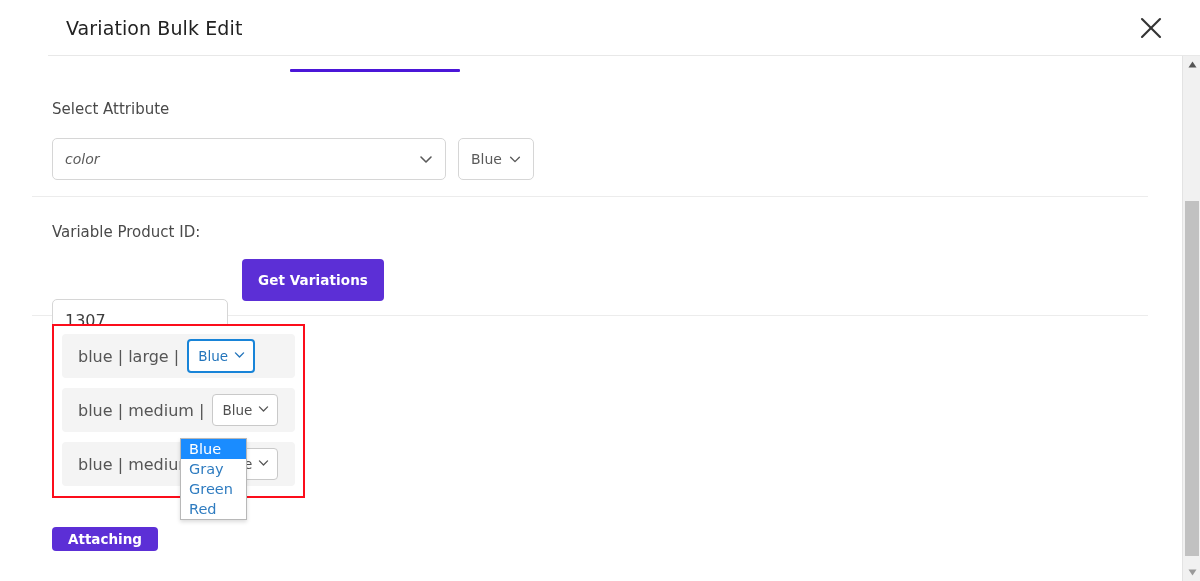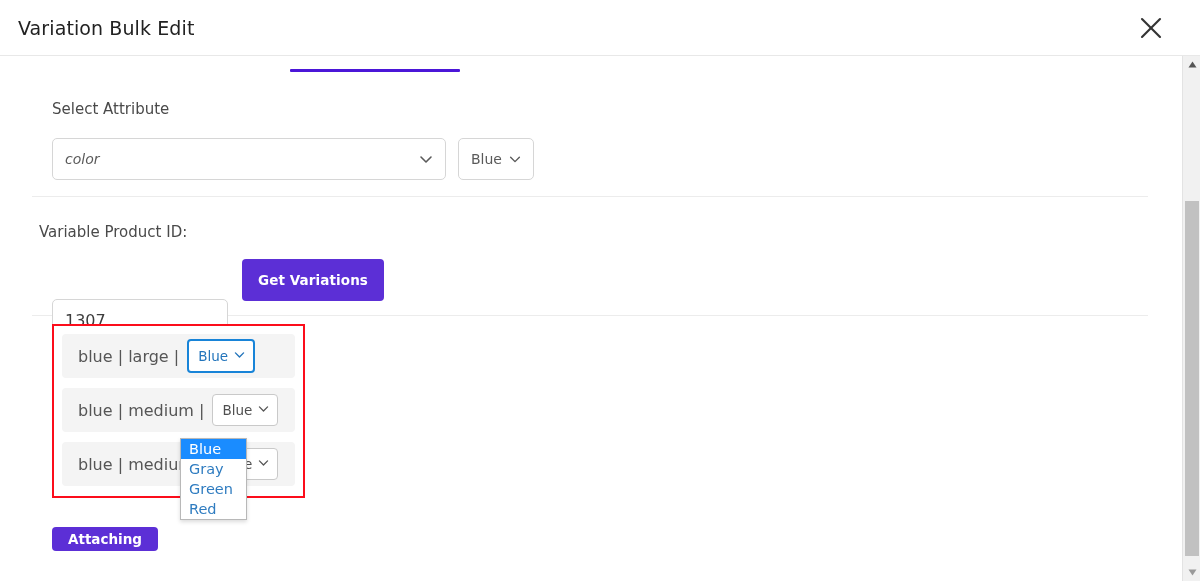--- a/index.html
+++ b/index.html
@@ -33,20 +33,21 @@
     height: 56px;
     min-height: 56px;
     border-bottom: 1px solid #e8e8e8;
     display: flex;
     align-items: center;
     justify-content: space-between;
     padding: 0 22px 0 18px;
     background: #ffffff;
     position: relative;
     z-index: 5;
+    margin-left: 48px;
   }
   .modal-title {
     font-size: 19px;
     font-weight: 400;
     color: #222222;
     letter-spacing: 0.1px;
   }
   .close-btn {
     width: 34px;
     height: 34px;
@@ -104,21 +105,21 @@
   .divider.d1 { top: 140px; }
   .divider.d2 { top: 259px; }
 
   .section-label {
     position: absolute;
     font-size: 15px;
     color: #4a4a4a;
     font-weight: 400;
   }
   .label-select-attribute { left: 52px; top: 44px; }
-  .label-product-id       { left: 39px; top: 167px; }
+  .label-product-id       { left: 52px; top: 167px; }
 
   
   .attr-row {
     position: absolute;
     left: 52px;
     top: 82px;
     display: flex;
     align-items: flex-start;
     gap: 12px;
   }

